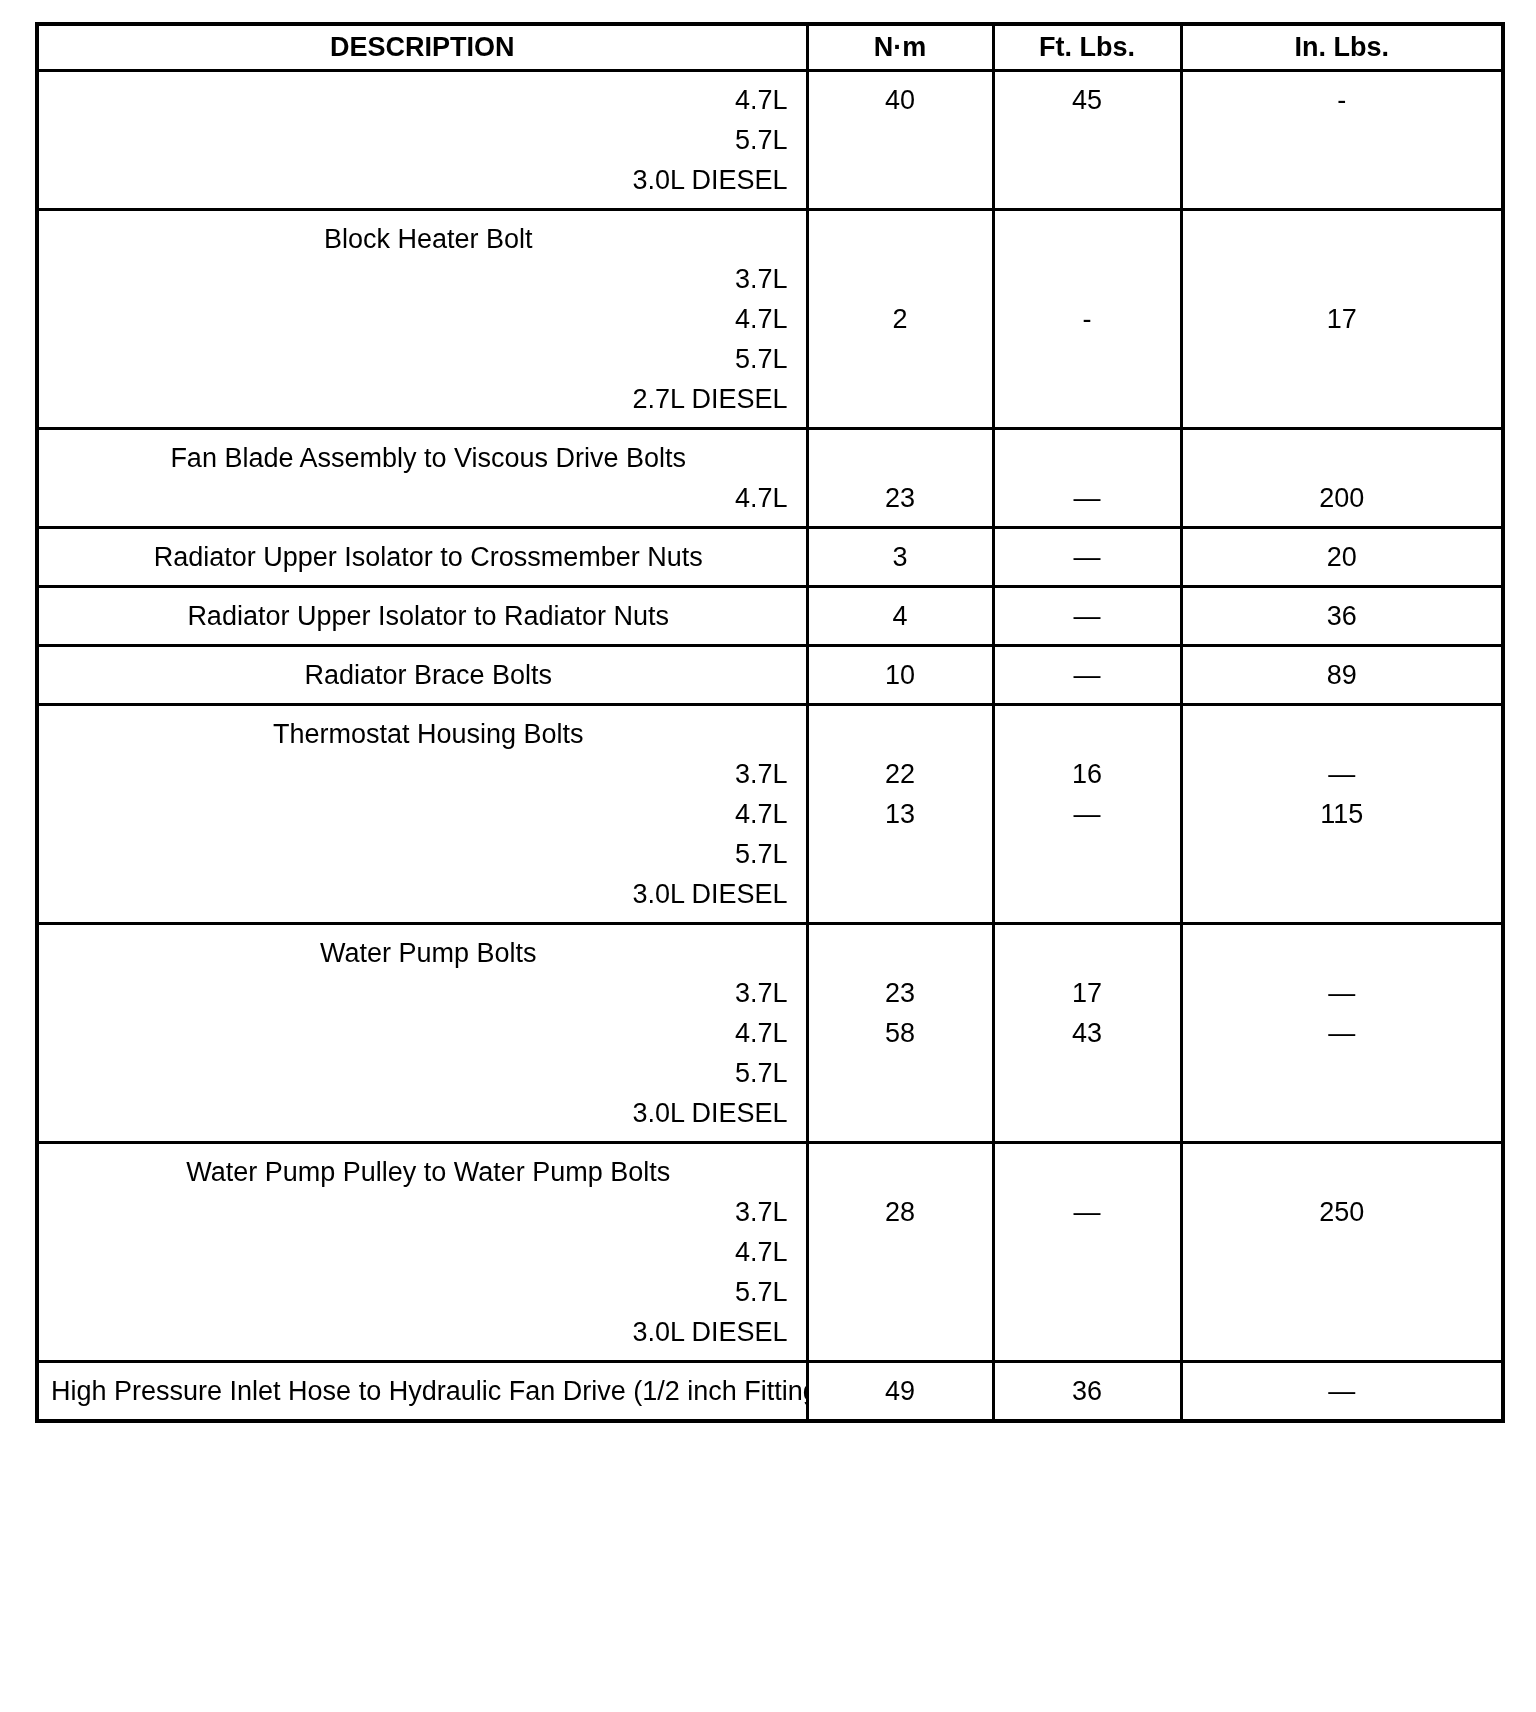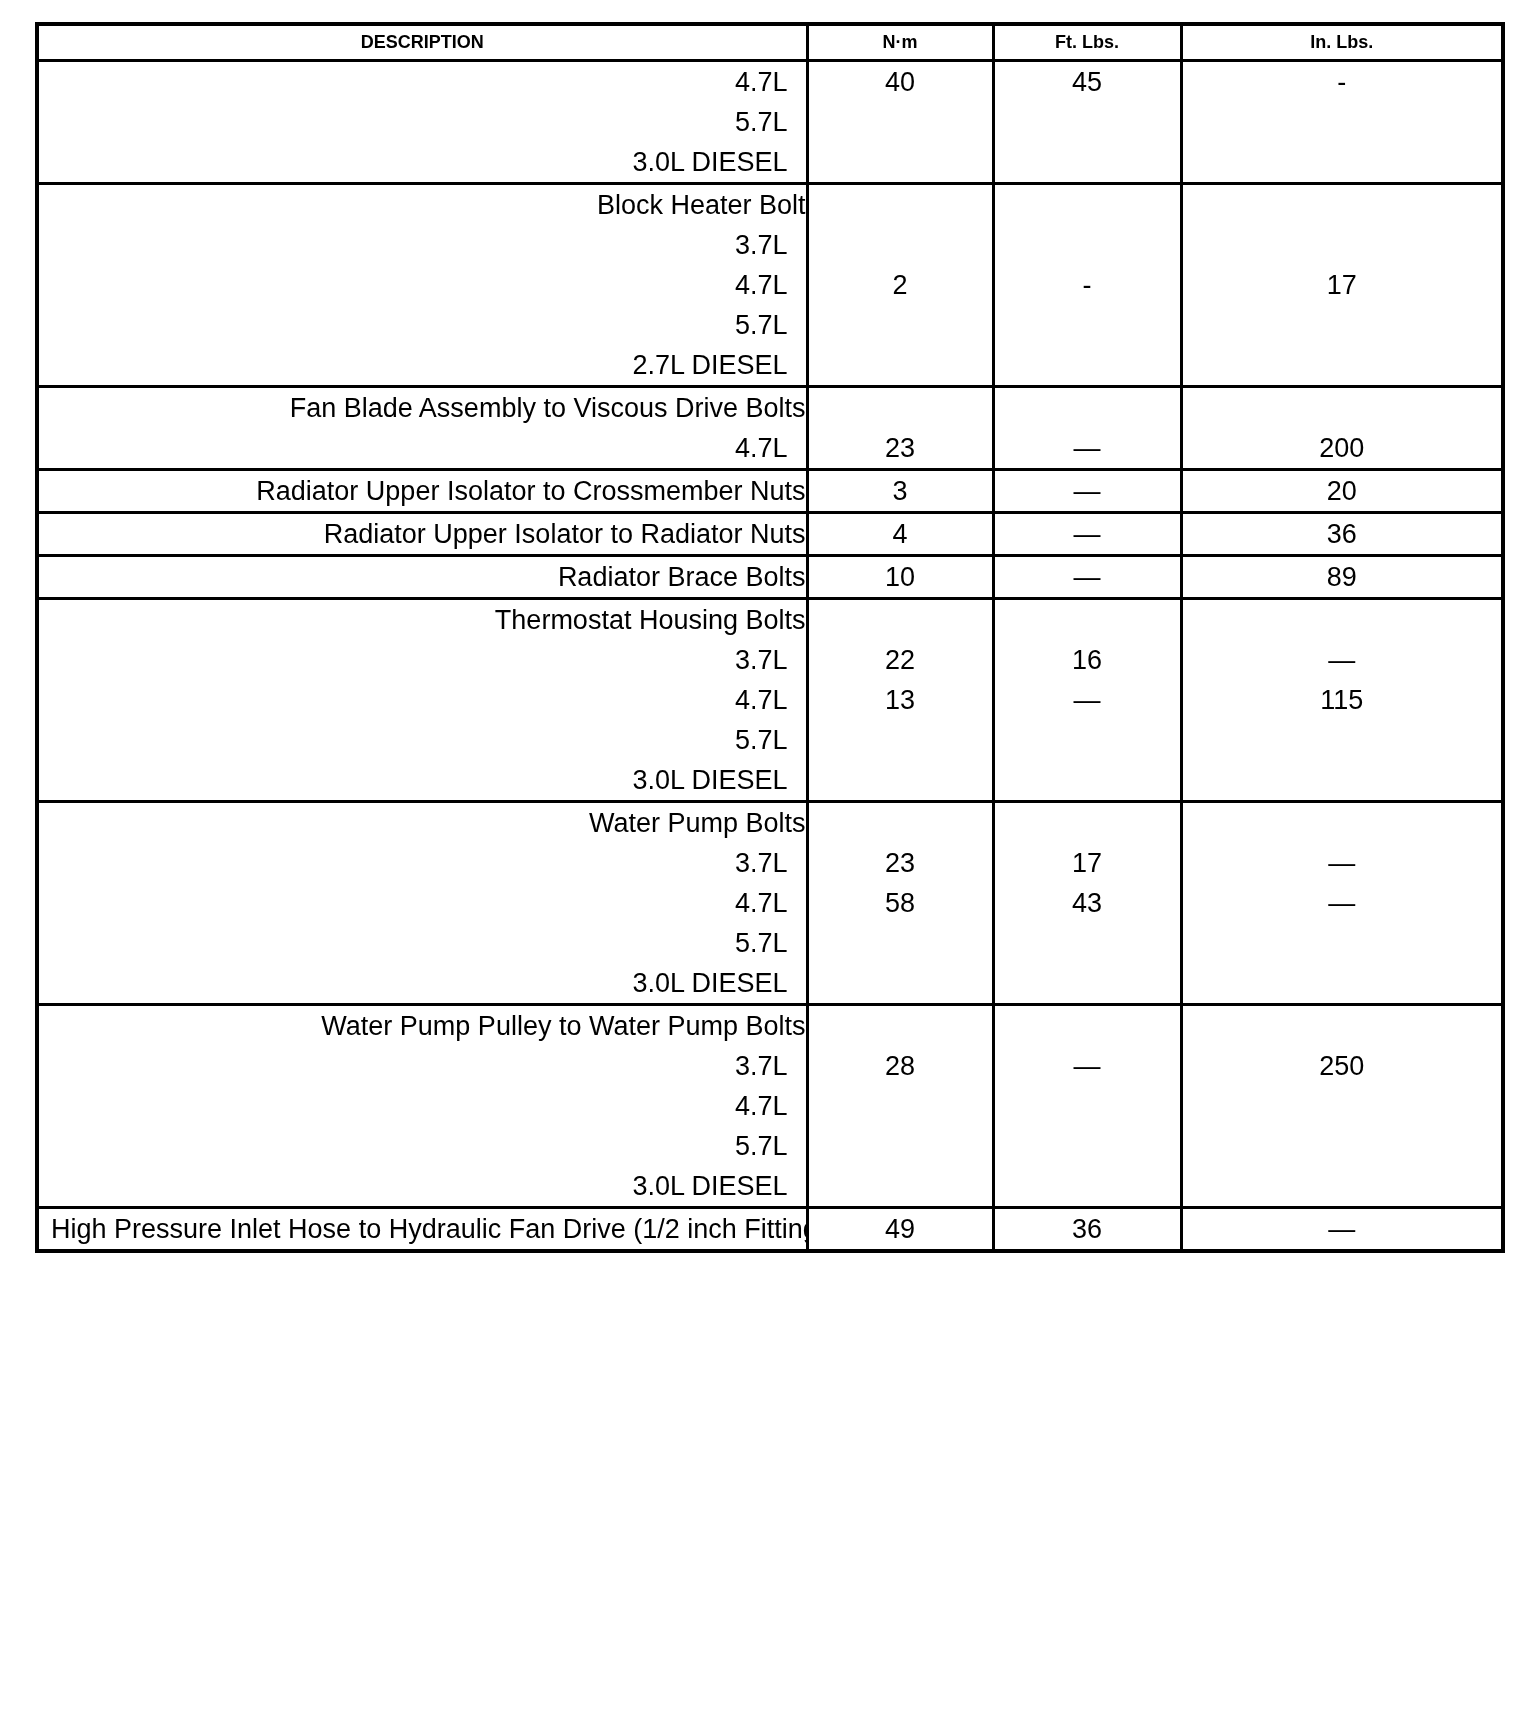--- a/index.html
+++ b/index.html
@@ -21,39 +21,39 @@
   table.spec-table {
     border-collapse: collapse;
     table-layout: fixed;
     width: 1466px;
     border: 4px solid #000;
     background: #ffffff;
   }
   th, td {
     border: 3px solid #000;
     vertical-align: top;
-    padding: 0 0;
+    padding: 8px 0;
     box-sizing: border-box;
   }
   th {
-    font-size: 18px;
+    font-size: 27px;
     font-weight: bold;
     text-align: center;
     padding: 6px 0;
     white-space: nowrap;
   }
   .line {
     height: 40px;
     line-height: 40px;
     font-size: 27px;
     white-space: nowrap;
     overflow: hidden;
   }
   .align-left {
-    text-align: right;
+    text-align: center;
     padding-left: 12px;
   }
   .align-right {
     text-align: right;
     padding-right: 18px;
   }
   .value-line {
     text-align: center;
   }
 </style>

